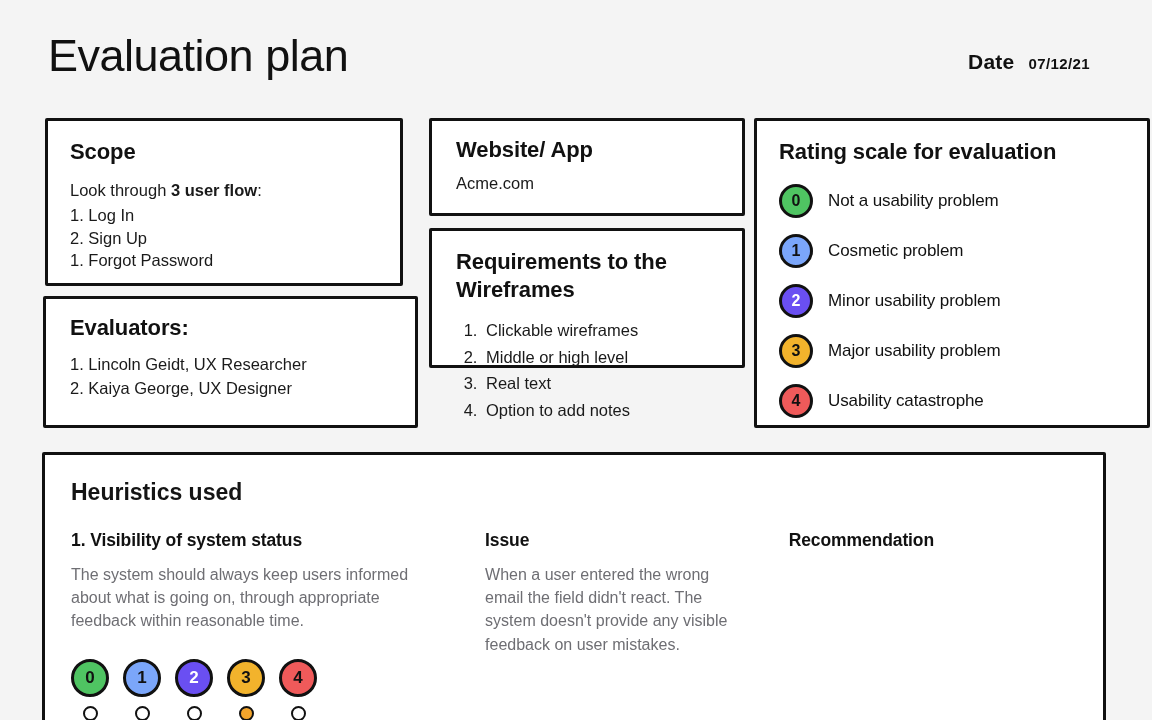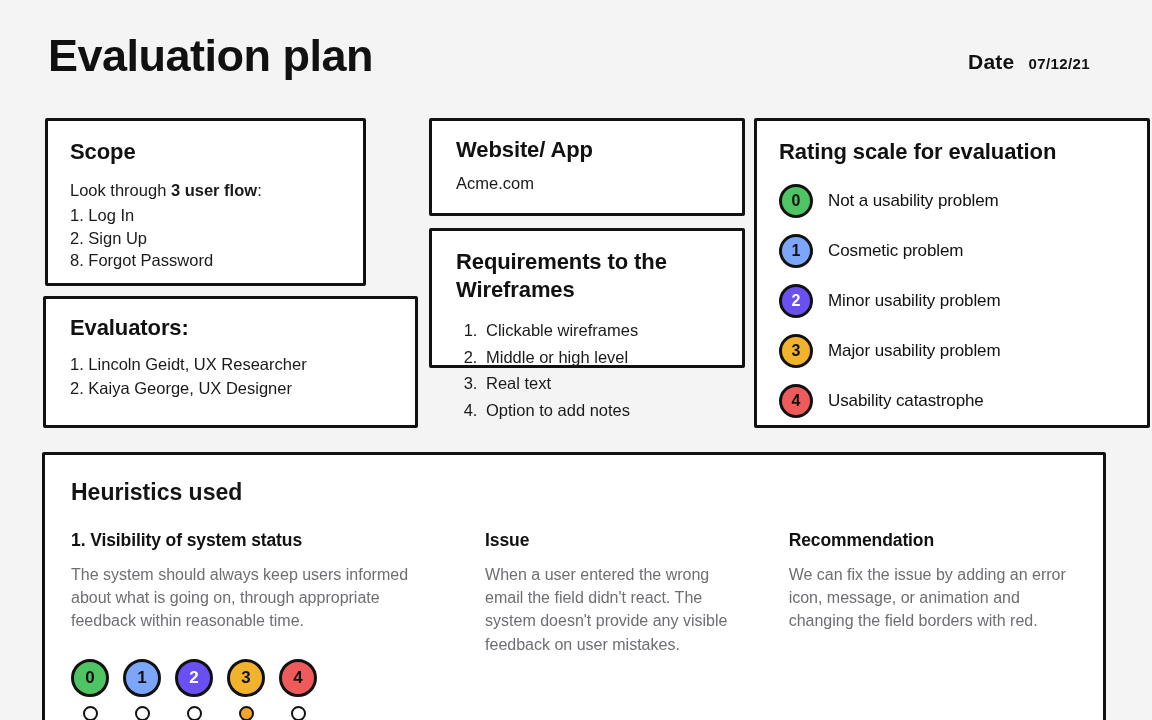--- a/index.html
+++ b/index.html
@@ -28,21 +28,21 @@
     position: absolute;
     left: 0; top: 0;
     width: 1152px;
     height: 110px;
   }
   .page-title {
     position: absolute;
     left: 48px;
     top: 33px;
     font-size: 45px;
-    font-weight: 700;
+    font-weight: 400;
     letter-spacing: -0.5px;
     line-height: 1;
     color: #111111;
   }
   .date-block {
     position: absolute;
     right: 62px;
     top: 50px;
     display: flex;
     align-items: baseline;
@@ -78,21 +78,21 @@
 
   .body-text {
     font-size: 16.5px;
     line-height: 1.38;
     color: #1a1a1a;
   }
 
   
   #scope-card {
     left: 45px; top: 118px;
-    width: 321px; height: 168px;
+    width: 358px; height: 168px;
     padding: 18px 22px;
   }
   #scope-card .card-title { margin-bottom: 14px; }
   .scope-lead { margin-bottom: 2px; }
   .scope-lead b { font-weight: 700; }
   .numbered li { list-style: none; }
   .numbered { margin: 0; padding: 0; }
 
   
   #evaluators-card {
@@ -248,21 +248,21 @@
   </div>
 
   <div class="card" id="scope-card">
     <div class="card-title">Scope</div>
     <div class="body-text scope-lead">
       <span>Look through </span><b>3 user flow</b><span>:</span>
     </div>
     <ul class="numbered body-text" id="scope-list">
         <li>1. Log In</li>
         <li>2. Sign Up</li>
-        <li>8. Forgot Password</li>
+        <li>1. Forgot Password</li>
       </ul>
   </div>
 
   <div class="card" id="evaluators-card">
     <div class="card-title">Evaluators:</div>
     <ul class="numbered body-text" id="evaluators-list">
         <li><span>1. </span><b>Lincoln Geidt</b><span>, UX Researcher</span></li>
         <li><span>2. </span><b>Kaiya George</b><span>, UX Designer</span></li>
       </ul>
   </div>
@@ -341,19 +341,18 @@
           </div>
       </div>
 
       <div class="col-issue">
         <div class="col-head">Issue</div>
         <div class="col-body">When a user entered the wrong email the field didn't react. The system doesn't provide any visible feedback on user mistakes.</div>
       </div>
 
       <div class="col-recommend">
         <div class="col-head">Recommendation</div>
-        <div class="col-body">We can fix the issue by adding an error icon, message, or animation and changing the field borders with red.</div>
       </div>
 
     </div>
   </div>
 
 </div>
 
 </body></html>

